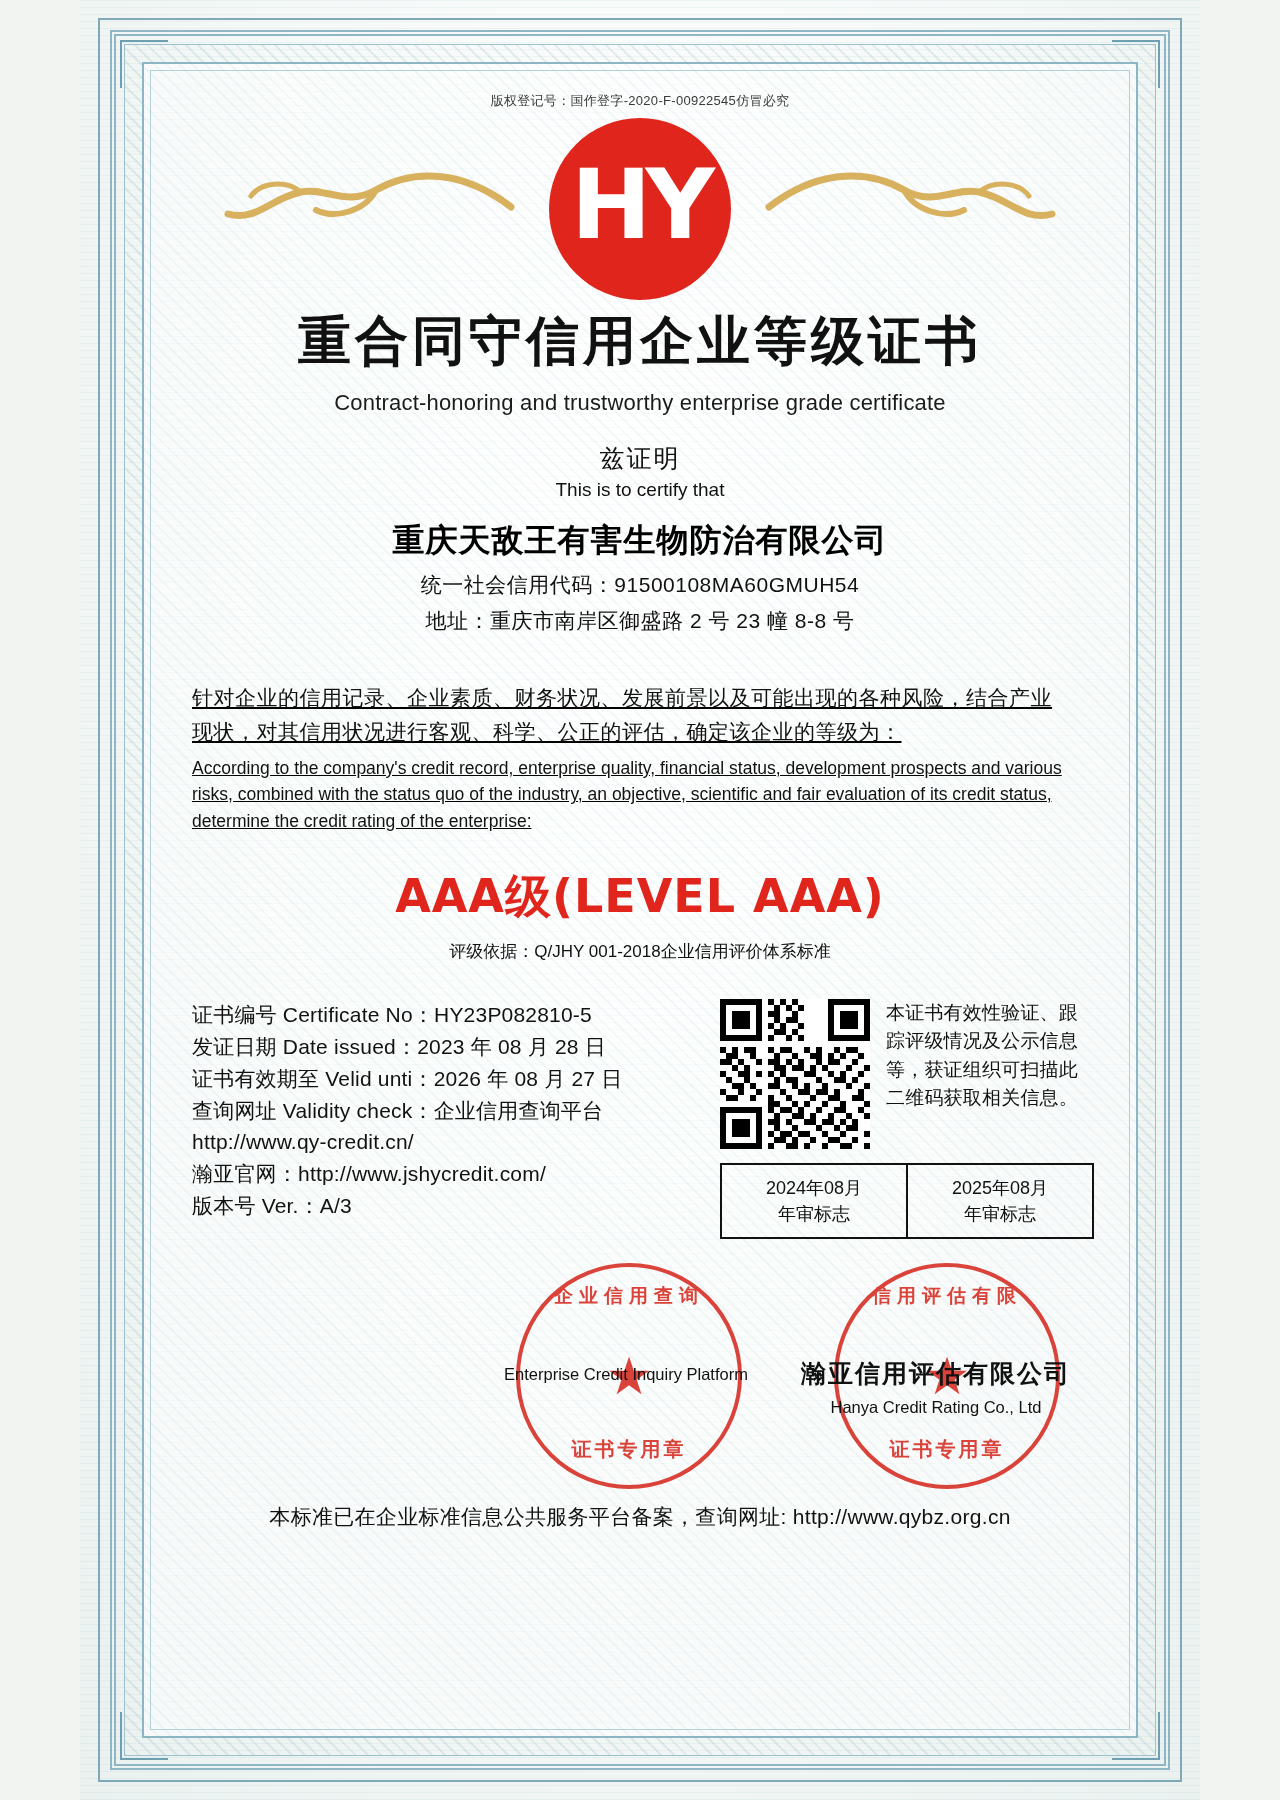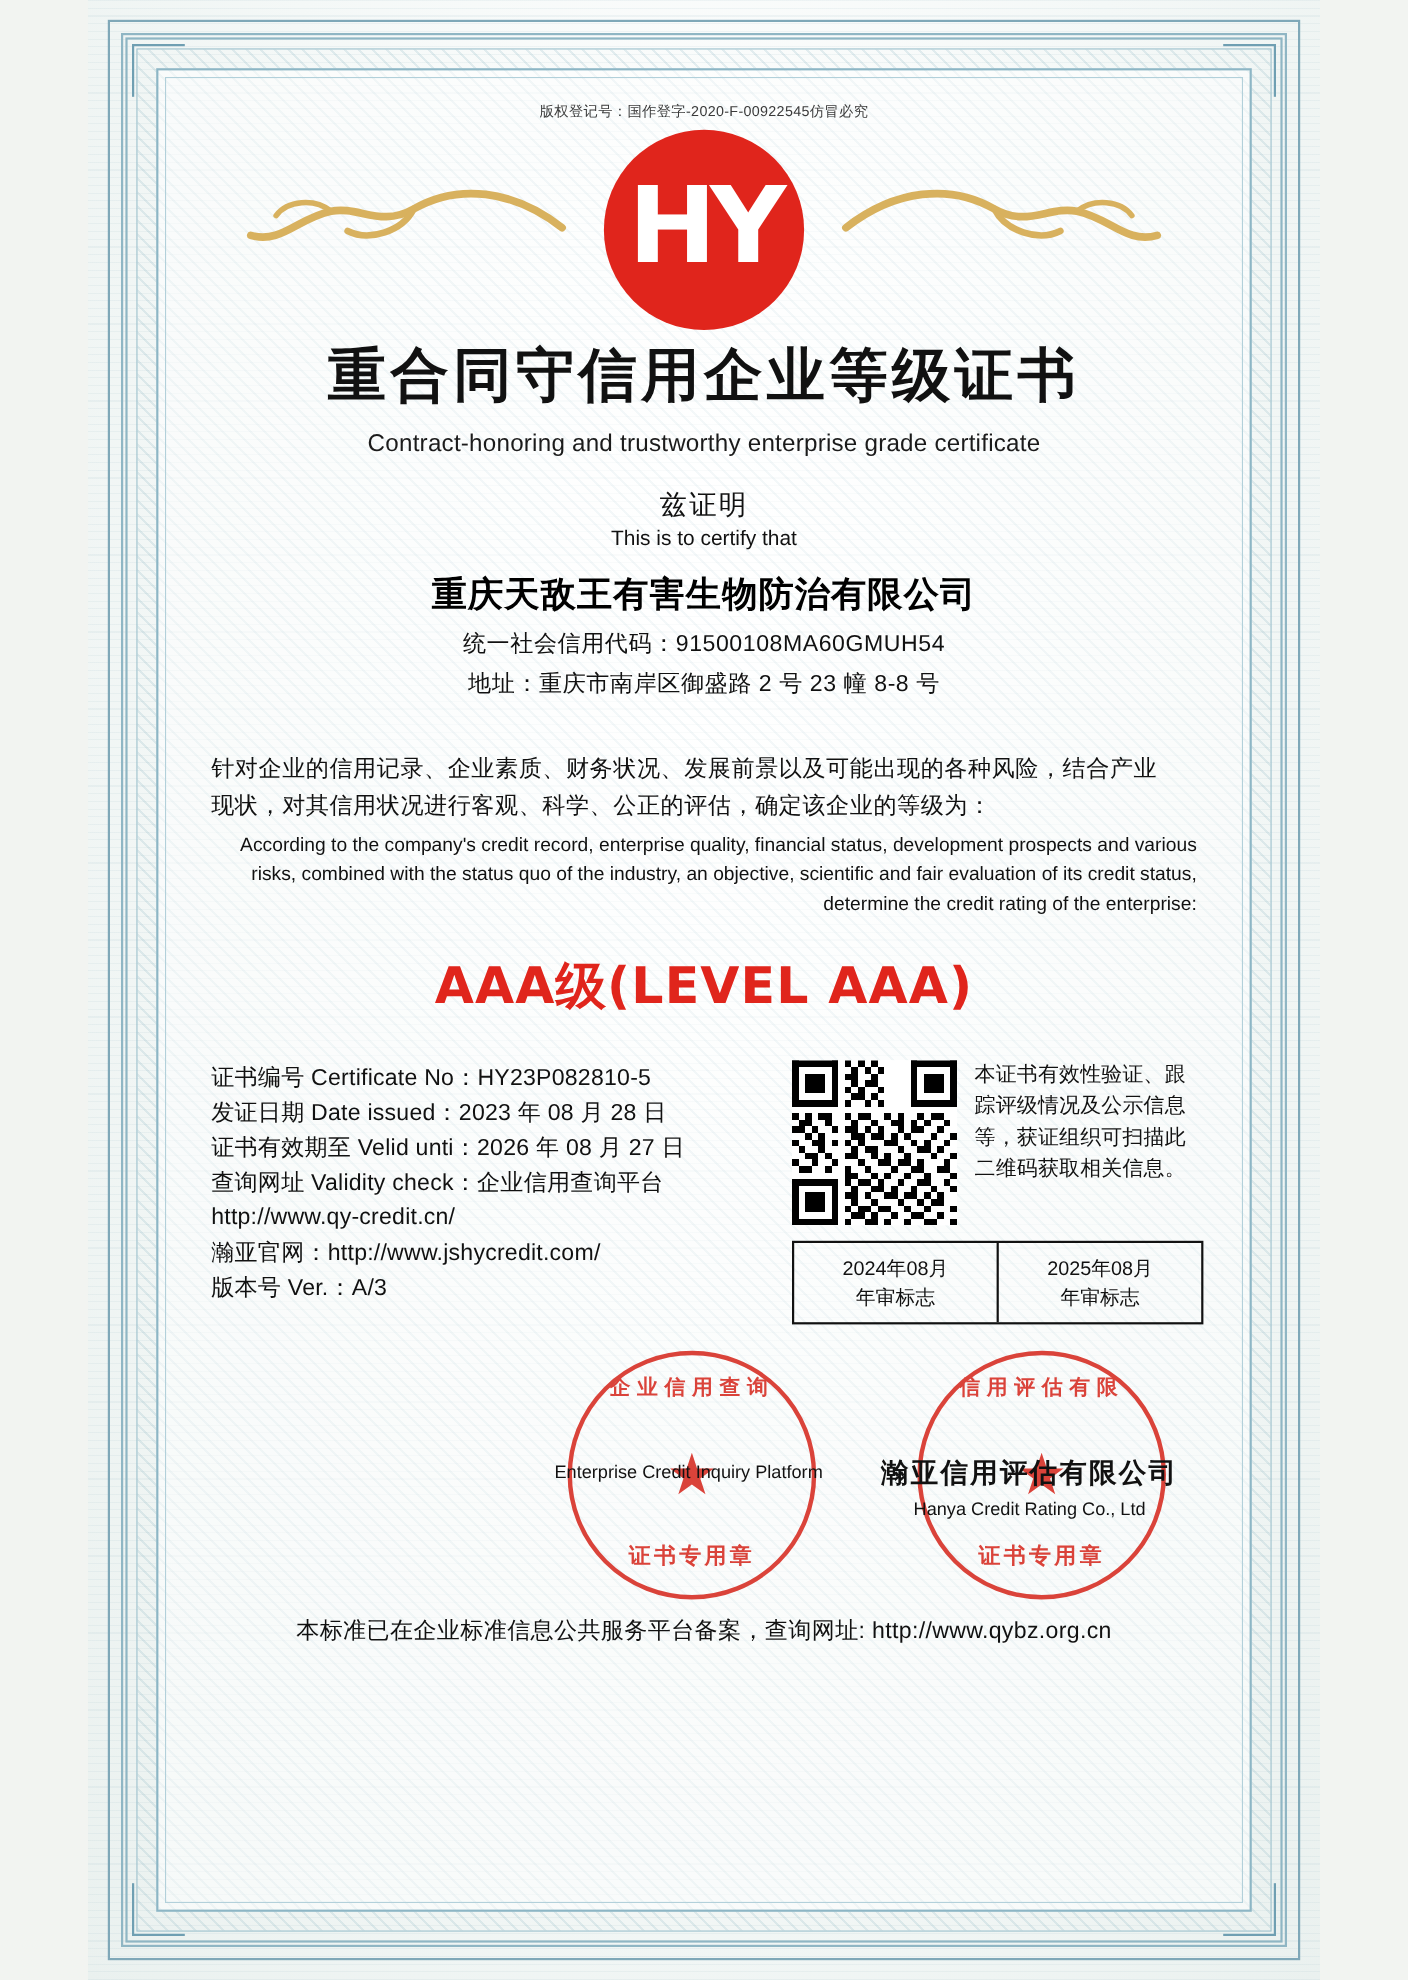--- a/index.html
+++ b/index.html
@@ -96,28 +96,28 @@
     font-size:22px;color:#1b1b1b;margin-top:12px;letter-spacing:.2px;
   }
   .certify-cn{font-size:25px;color:#111;margin-top:26px;letter-spacing:2px;}
   .certify-en{font-size:19px;color:#111;margin-top:4px;}
   .company{
     font-size:32px;font-weight:bold;color:#000;margin-top:18px;letter-spacing:1px;
     font-family:"DejaVu Sans", sans-serif;
   }
   .code,.addr{font-size:21px;color:#111;margin-top:8px;letter-spacing:.5px;}
   .para{
-    text-align:left;margin-top:46px;padding:0 6px;
+    text-align:left;margin-top:46px;padding:0 6px;text-decoration:underline;
   }
   .para-cn{
     font-size:21px;color:#111;line-height:1.62;letter-spacing:.5px;
     font-family:"DejaVu Sans", sans-serif;
   }
   .para-en{
-    font-size:17.5px;color:#111;line-height:1.5;margin-top:6px;text-align:right;
+    font-size:17.5px;color:#111;line-height:1.5;margin-top:6px;
   }
   .level{
     color:#e0251c;font-size:46px;font-weight:bold;margin-top:32px;letter-spacing:1px;
     font-family:"DejaVu Sans", sans-serif;
   }
   .basis-cn{font-size:17px;color:#111;margin-top:12px;}
   .basis-en{font-size:17px;color:#111;margin-top:4px;}
 
   .info-block{
     display:flex;margin-top:36px;text-align:left;gap:28px;
@@ -217,20 +217,21 @@
     <div class="code">统一社会信用代码：91500108MA60GMUH54</div>
     <div class="addr">地址：重庆市南岸区御盛路 2 号 23 幢 8-8 号</div>
 
     <div class="para">
       <div class="para-cn">针对企业的信用记录、企业素质、财务状况、发展前景以及可能出现的各种风险，结合产业</div>
       <div class="para-cn">现状，对其信用状况进行客观、科学、公正的评估，确定该企业的等级为：</div>
       <div class="para-en">According to the company's credit record, enterprise quality, financial status, development prospects and various risks, combined with the status quo of the industry, an objective, scientific and fair evaluation of its credit status, determine the credit rating of the enterprise:</div>
     </div>
 
     <div class="level">AAA级(LEVEL AAA)</div>
+    <div class="basis-cn">评级依据：Q/JHY 001-2018企业信用评价体系标准</div>
 
     <div class="info-block">
       <div class="info-left">
         <div>证书编号 Certificate No：HY23P082810-5</div>
         <div>发证日期 Date issued：2023 年 08 月 28 日</div>
         <div>证书有效期至 Velid unti：2026 年 08 月 27 日</div>
         <div>查询网址 Validity check：企业信用查询平台</div>
         <div>http://www.qy-credit.cn/</div>
         <div>瀚亚官网：http://www.jshycredit.com/</div>
         <div>版本号 Ver.：A/3</div>

